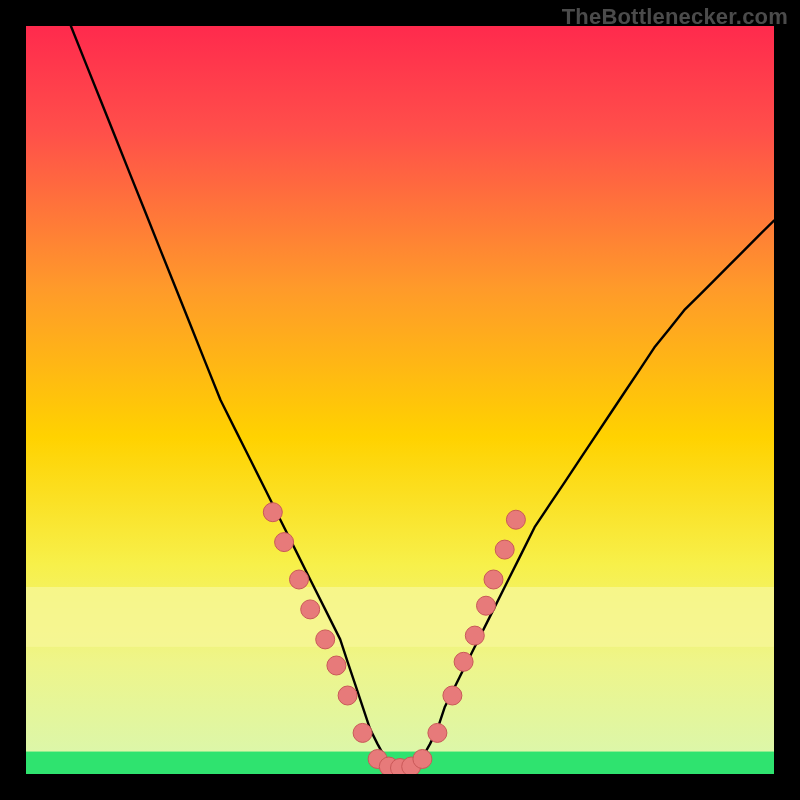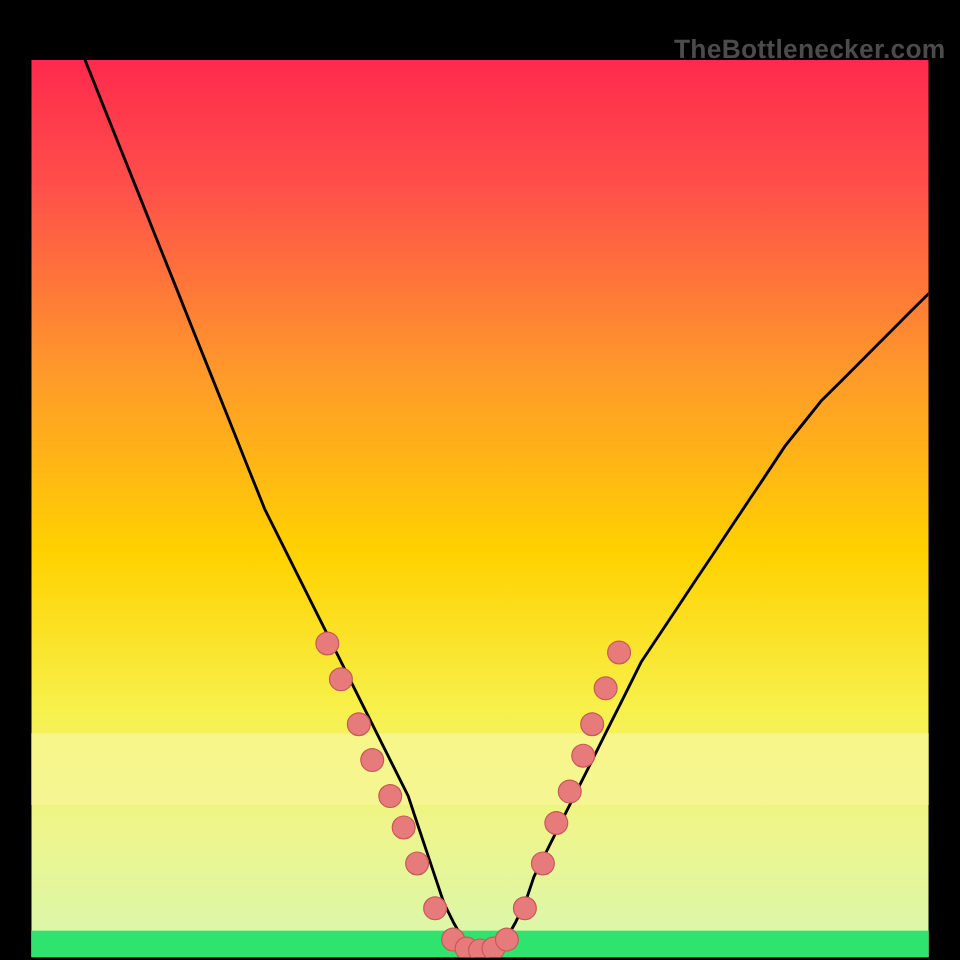--- a/index.html
+++ b/index.html
@@ -8,21 +8,20 @@
     width: 800px;
     height: 800px;
     overflow: hidden;
     background: #000;
     font-family: Arial, Helvetica, sans-serif;
   }
   .frame {
     position: absolute;
     inset: 0;
     background: #000;
-    margin-top: 24px;
   }
   .plot {
     position: absolute;
     left: 26px;
     top: 26px;
     width: 748px;
     height: 748px;
     overflow: hidden;
   }
   .attrib {

